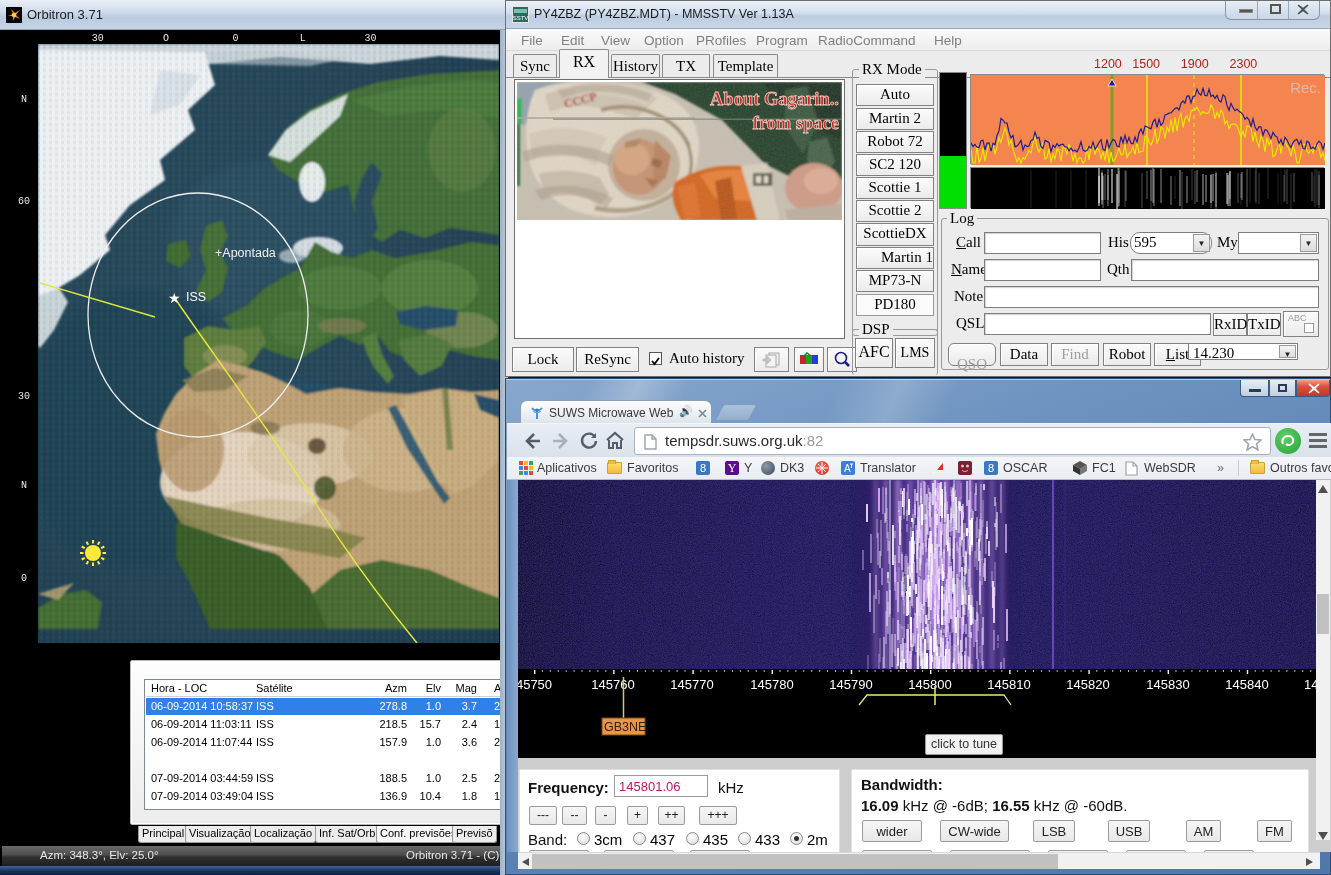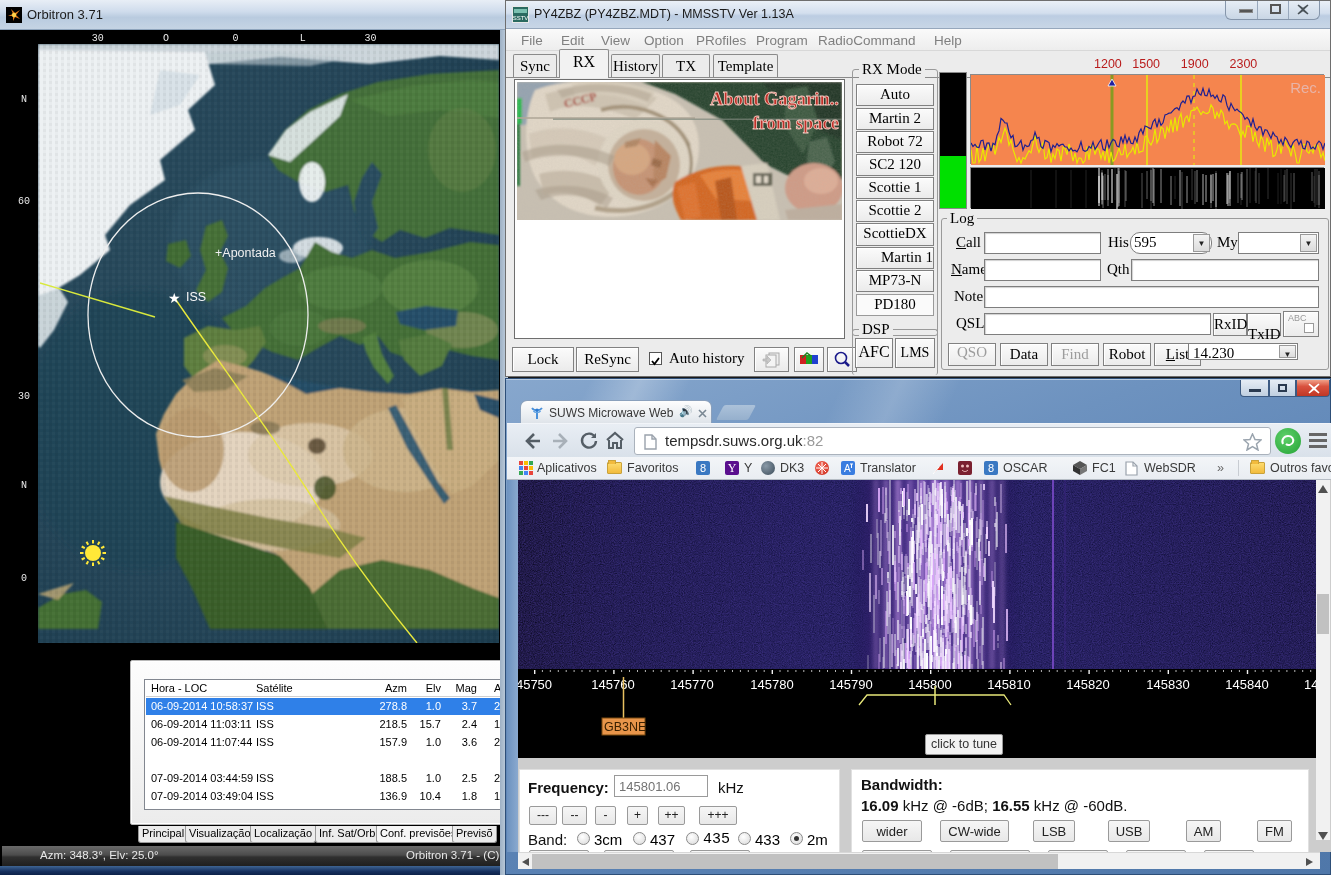--- a/index.html
+++ b/index.html
@@ -495,26 +495,26 @@
       </div>
   <div class="glab" style="left:445px;top:260px;"><u>N</u>ame</div>
   <div class="tb" style="left:478px;top:258px;width:117px;height:22px;"></div>
   <div class="glab" style="left:601px;top:260px;">Qth</div>
   <div class="tb" style="left:625px;top:258px;width:188px;height:22px;"></div>
   <div class="glab" style="left:448px;top:287px;">Note</div>
   <div class="tb" style="left:478px;top:285px;width:335px;height:22px;"></div>
   <div class="glab" style="left:450px;top:314px;">QSL</div>
   <div class="tb" style="left:478px;top:312px;width:227px;height:22px;"></div>
   <div class="btn" style="left:707px;top:312px;width:34px;height:23px;padding-top:2px;">RxID</div>
-  <div class="btn" style="left:741px;top:312px;width:34px;height:23px;padding-top:12px;">TxID</div>
+  <div class="btn" style="left:741px;top:312px;width:34px;height:23px;padding-top:2px;">TxID</div>
   <div class="btn" style="left:777px;top:310px;width:36px;height:26px;color:#9a9a9a;">
     <span style="position:absolute;left:4px;top:1px;font-size:9px;font-family:'Liberation Sans';">ABC</span>
     <span style="position:absolute;right:4px;bottom:3px;width:10px;height:10px;background:#fff;border:1px solid #9a9a9a;"></span>
   </div>
-  <div class="btn" style="left:442px;top:342px;width:48px;height:23px;padding-top:0;color:#9c9c9c;">QSO</div>
+  <div class="btn" style="left:442px;top:342px;width:48px;height:23px;padding-top:12px;color:#9c9c9c;border-radius:6px;">QSO</div>
   <div class="btn" style="left:494px;top:342px;width:48px;height:23px;padding-top:2px;">Data</div>
   <div class="btn" style="left:545px;top:342px;width:48px;height:23px;padding-top:2px;color:#9c9c9c;">Find</div>
   <div class="btn" style="left:597px;top:342px;width:48px;height:23px;padding-top:2px;">Robot</div>
   <div class="btn" style="left:648px;top:342px;width:47px;height:23px;padding-top:2px;"><u>L</u>ist</div>
   <div class="cmb" style="left:682px;top:342px;width:110px;height:17px;">
         <span style="position:absolute;left:4px;top:1px;">14.230</span>
         <span class="ar" style="line-height:18px;">▼</span>
       </div>
 </div>
 <style>
@@ -1476,35 +1476,35 @@
             <text x="786" y="20" font-size="13" fill="#fff" font-family="Liberation Sans">14</text>
             <line x1="105.5" y1="8" x2="105.5" y2="49" stroke="#e8c060" stroke-width="1.5"></line>
             <rect x="84" y="49" width="43" height="17" fill="#e8954a" stroke="#7a4a10" stroke-width="1"></rect>
             <text x="86" y="62" font-size="12.5" fill="#3a2000" font-family="Liberation Sans">GB3NE</text>
             <path d="M341 36 L349 26 L486 26 L493 36" fill="none" stroke="#e8e87a" stroke-width="1.3"></path>
             <line x1="417" y1="17" x2="417" y2="36" stroke="#e8e87a" stroke-width="1.5"></line>
           </svg></div>
 
     <div class="wpanel" style="left:12px;top:289px;width:321px;height:84px;overflow:hidden;">
       <span style="position:absolute;left:8px;top:9px;font-size:15px;font-weight:bold;color:#111;">Frequency:</span>
-      <span class="tb2" style="position:absolute;left:94px;top:5px;width:94px;height:22px;background:#fff;border:1px solid #9a9a9a;font-size:13px;color:#737373;padding:3px 0 0 4px;">145801.06</span>
+      <span class="tb2" style="position:absolute;left:94px;top:5px;width:94px;height:22px;background:#fff;border:1px solid #9a9a9a;font-size:13px;color:#be185d;padding:3px 0 0 4px;">145801.06</span>
       <span style="position:absolute;left:198px;top:9px;font-size:15px;color:#111;">kHz</span>
       <div class="wsbtn" style="left:9px;top:36px;width:28px;height:19px;padding-top:1px;font-size:12px;">---</div>
       <div class="wsbtn" style="left:42px;top:36px;width:25px;height:19px;padding-top:1px;font-size:12px;">--</div>
       <div class="wsbtn" style="left:75px;top:36px;width:21px;height:19px;padding-top:1px;font-size:12px;">-</div>
       <div class="wsbtn" style="left:107px;top:36px;width:21px;height:19px;padding-top:1px;font-size:12px;">+</div>
       <div class="wsbtn" style="left:138px;top:36px;width:27px;height:19px;padding-top:1px;font-size:12px;">++</div>
       <div class="wsbtn" style="left:179px;top:36px;width:38px;height:19px;padding-top:1px;font-size:12px;">+++</div>
       <span style="position:absolute;left:8px;top:61px;font-size:15px;color:#111;">Band:</span>
       <span class="radio" style="left:57px;top:62px;"></span>
           <span style="position:absolute;left:74px;top:61px;font-size:15px;">3cm</span>
       <span class="radio" style="left:113px;top:62px;"></span>
           <span style="position:absolute;left:130px;top:61px;font-size:15px;">437</span>
       <span class="radio" style="left:166px;top:62px;"></span>
-          <span style="position:absolute;left:183px;top:61px;font-size:15px;font-family:Liberation Mono, monospace;">435</span>
+          <span style="position:absolute;left:183px;top:61px;font-size:15px;">435</span>
       <span class="radio" style="left:218px;top:62px;"></span>
           <span style="position:absolute;left:235px;top:61px;font-size:15px;">433</span>
       <span class="radio" style="left:270px;top:62px;">
             <span style="position:absolute;left:3px;top:3px;width:5px;height:5px;border-radius:50%;background:#333;"></span>
           </span>
           <span style="position:absolute;left:287px;top:61px;font-size:15px;">2m</span>
       <div class="wsbtn" style="left:9px;top:80px;width:60px;"></div>
       <div class="wsbtn" style="left:84px;top:80px;width:70px;"></div>
       <div class="wsbtn" style="left:170px;top:80px;width:60px;"></div>
     </div>

